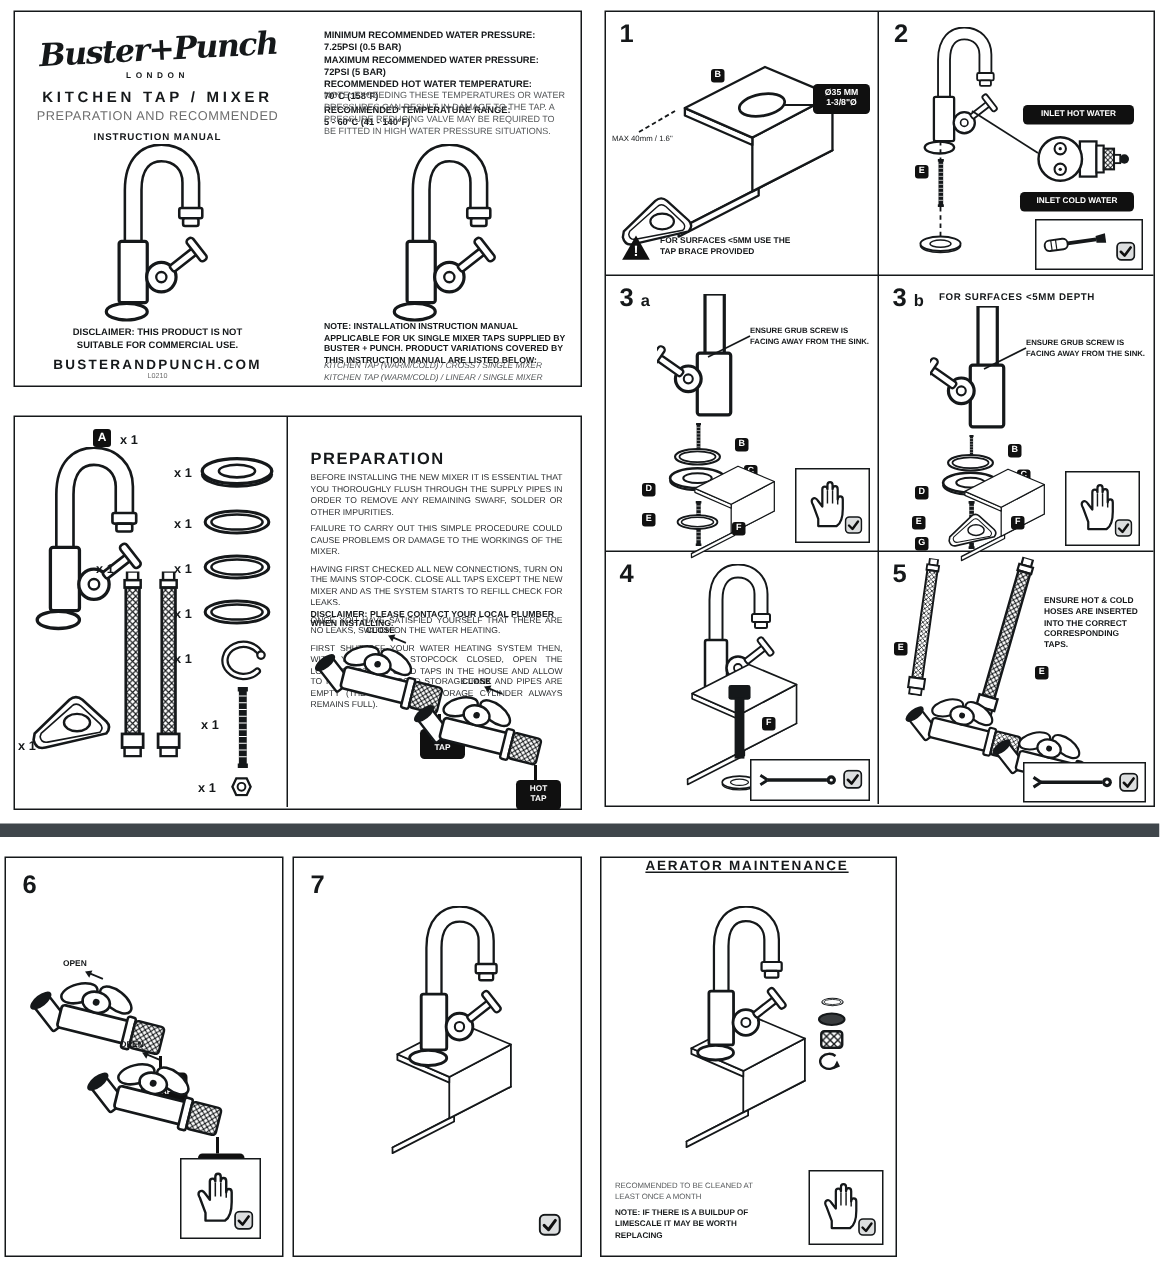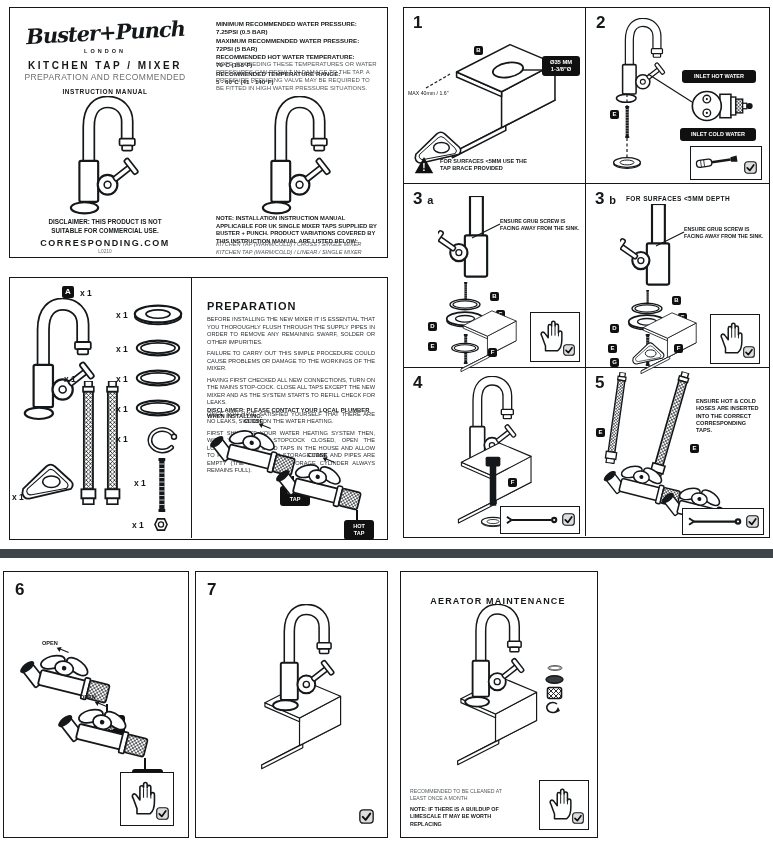--- a/index.html
+++ b/index.html
@@ -193,21 +193,21 @@
       <span class="logo" style="display:inline-block;">Buster+Punch</span>
     </div>
     <div class="abs c b" style="left:0;top:40px;width:190px;font-size:5.5px;letter-spacing:3px;">LONDON</div>
     <div class="abs c b" style="left:0;top:52px;width:190px;font-size:10px;letter-spacing:2.5px;">KITCHEN TAP / MIXER</div>
     <div class="abs c grey" style="left:0;top:64px;width:190px;font-size:8.5px;letter-spacing:0.4px;">PREPARATION AND RECOMMENDED</div>
     <div class="abs c b" style="left:0;top:80px;width:190px;font-size:6.5px;letter-spacing:0.6px;">INSTRUCTION MANUAL</div>
     <svg class="art" style="left:40px;top:88px;width:110px;height:128px;">
         <use href="#sym-tap"></use>
       </svg>
     <div class="abs c b" style="left:25px;top:210px;width:140px;font-size:6.3px;line-height:1.35;">DISCLAIMER: THIS PRODUCT IS NOT SUITABLE FOR COMMERCIAL USE.</div>
-    <div class="abs c b" style="left:0;top:230px;width:190px;font-size:9px;letter-spacing:1.5px;">CORRESPONDING.COM</div>
+    <div class="abs c b" style="left:0;top:230px;width:190px;font-size:9px;letter-spacing:1.5px;">BUSTERANDPUNCH.COM</div>
     <div class="abs c grey" style="left:0;top:241px;width:190px;font-size:4.8px;">L0210</div>
   </div>
 
   <div class="abs" style="left:190px;top:0;width:187px;height:248px;">
     <div class="abs b" style="left:16px;top:12px;width:160px;font-size:6.2px;line-height:1.33;">
       <span style="display:block">MINIMUM RECOMMENDED WATER PRESSURE:</span>
       <span style="display:block">7.25PSI (0.5 BAR)</span>
       <span style="display:block">MAXIMUM RECOMMENDED WATER PRESSURE:</span>
       <span style="display:block">72PSI (5 BAR)</span>
       <span style="display:block">RECOMMENDED HOT WATER TEMPERATURE:</span>
@@ -549,21 +549,21 @@
     </svg>
   <svg class="art" style="left:62px;top:32px;width:92px;height:116px;">
       <use href="#sym-tap"></use>
     </svg>
   <svg class="art" style="left:163px;top:237px;width:15px;height:15px;">
       <use href="#sym-check"></use>
     </svg>
 </div>
 
 <div class="panel" style="left:400px;top:571px;width:198px;height:267px;">
-  <div class="abs c b" style="left:0;top:24px;width:194px;font-size:9px;letter-spacing:1.2px;">AERATOR MAINTENANCE</div>
+  <div class="abs c b" style="left:0;top:0;width:194px;font-size:9px;letter-spacing:1.2px;text-decoration:underline;">AERATOR MAINTENANCE</div>
   <svg class="art" style="left:16px;top:96px;width:150px;height:100px;">
       <use href="#sym-counter"></use>
     </svg>
   <svg class="art" style="left:50px;top:32px;width:88px;height:112px;">
       <use href="#sym-tap"></use>
     </svg>
   <svg class="art" style="left:146px;top:92px;width:16px;height:8px;">
       <use href="#sym-oring"></use>
     </svg>
   <svg class="art" style="left:144px;top:103px;width:19px;height:9px;">

